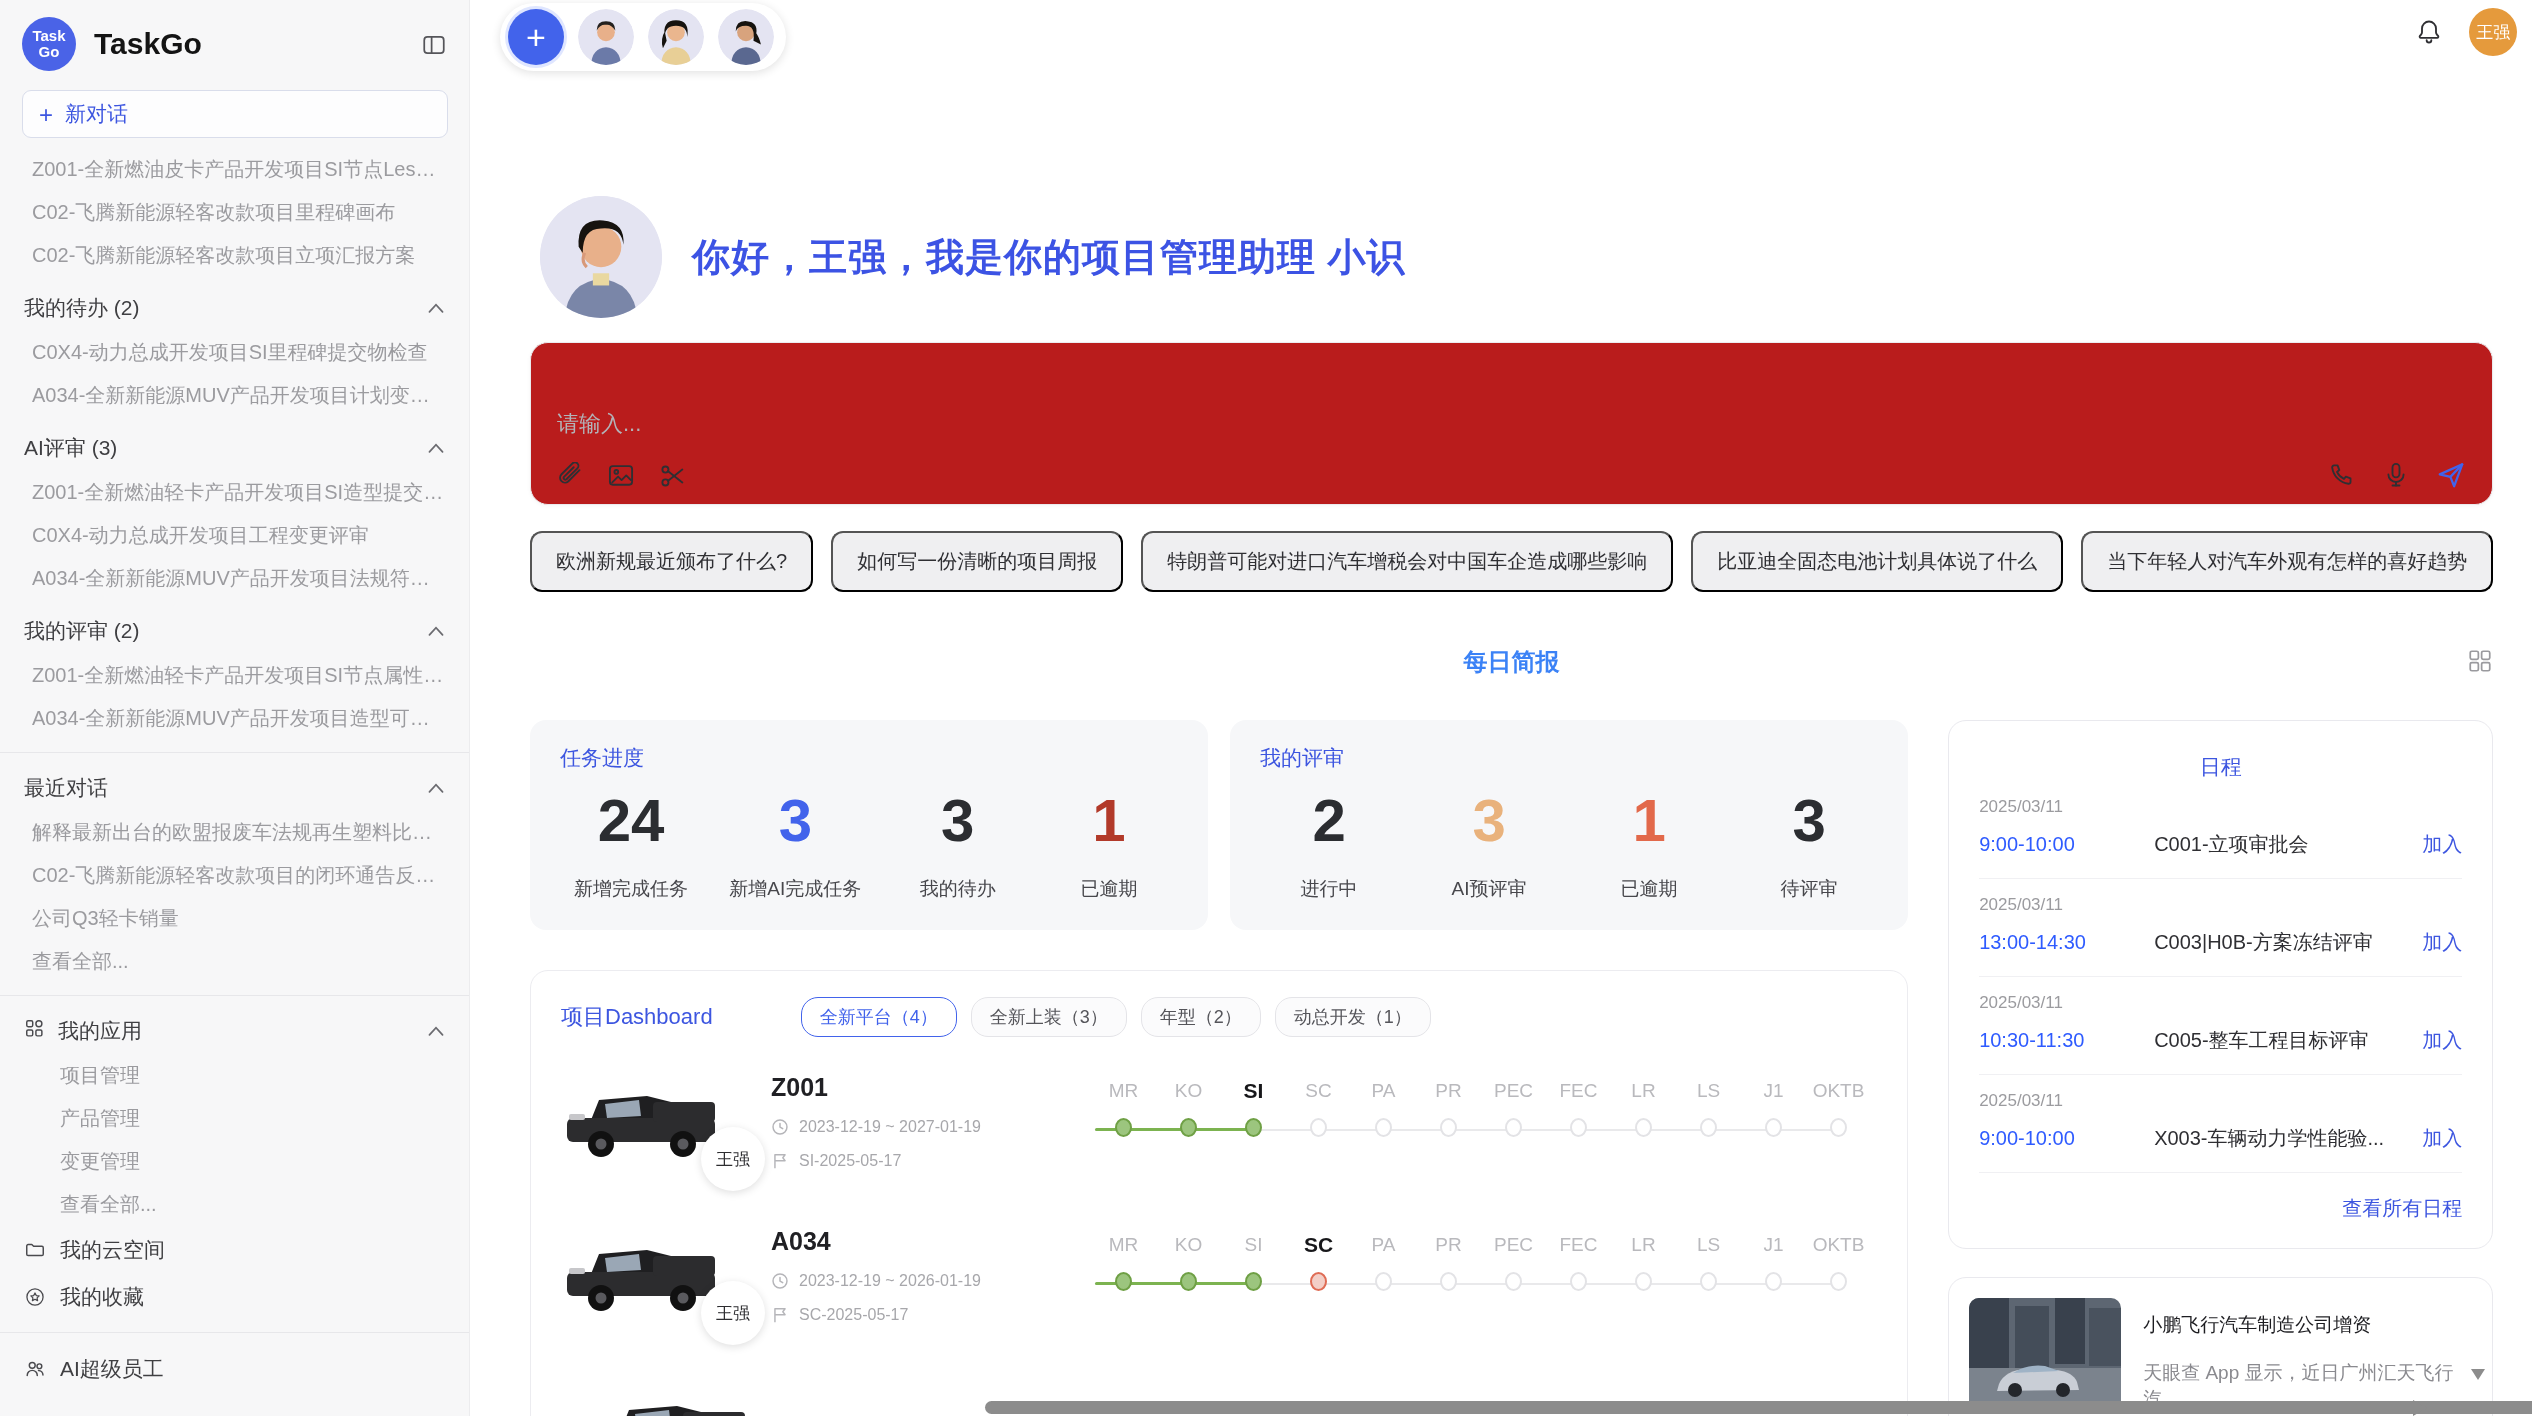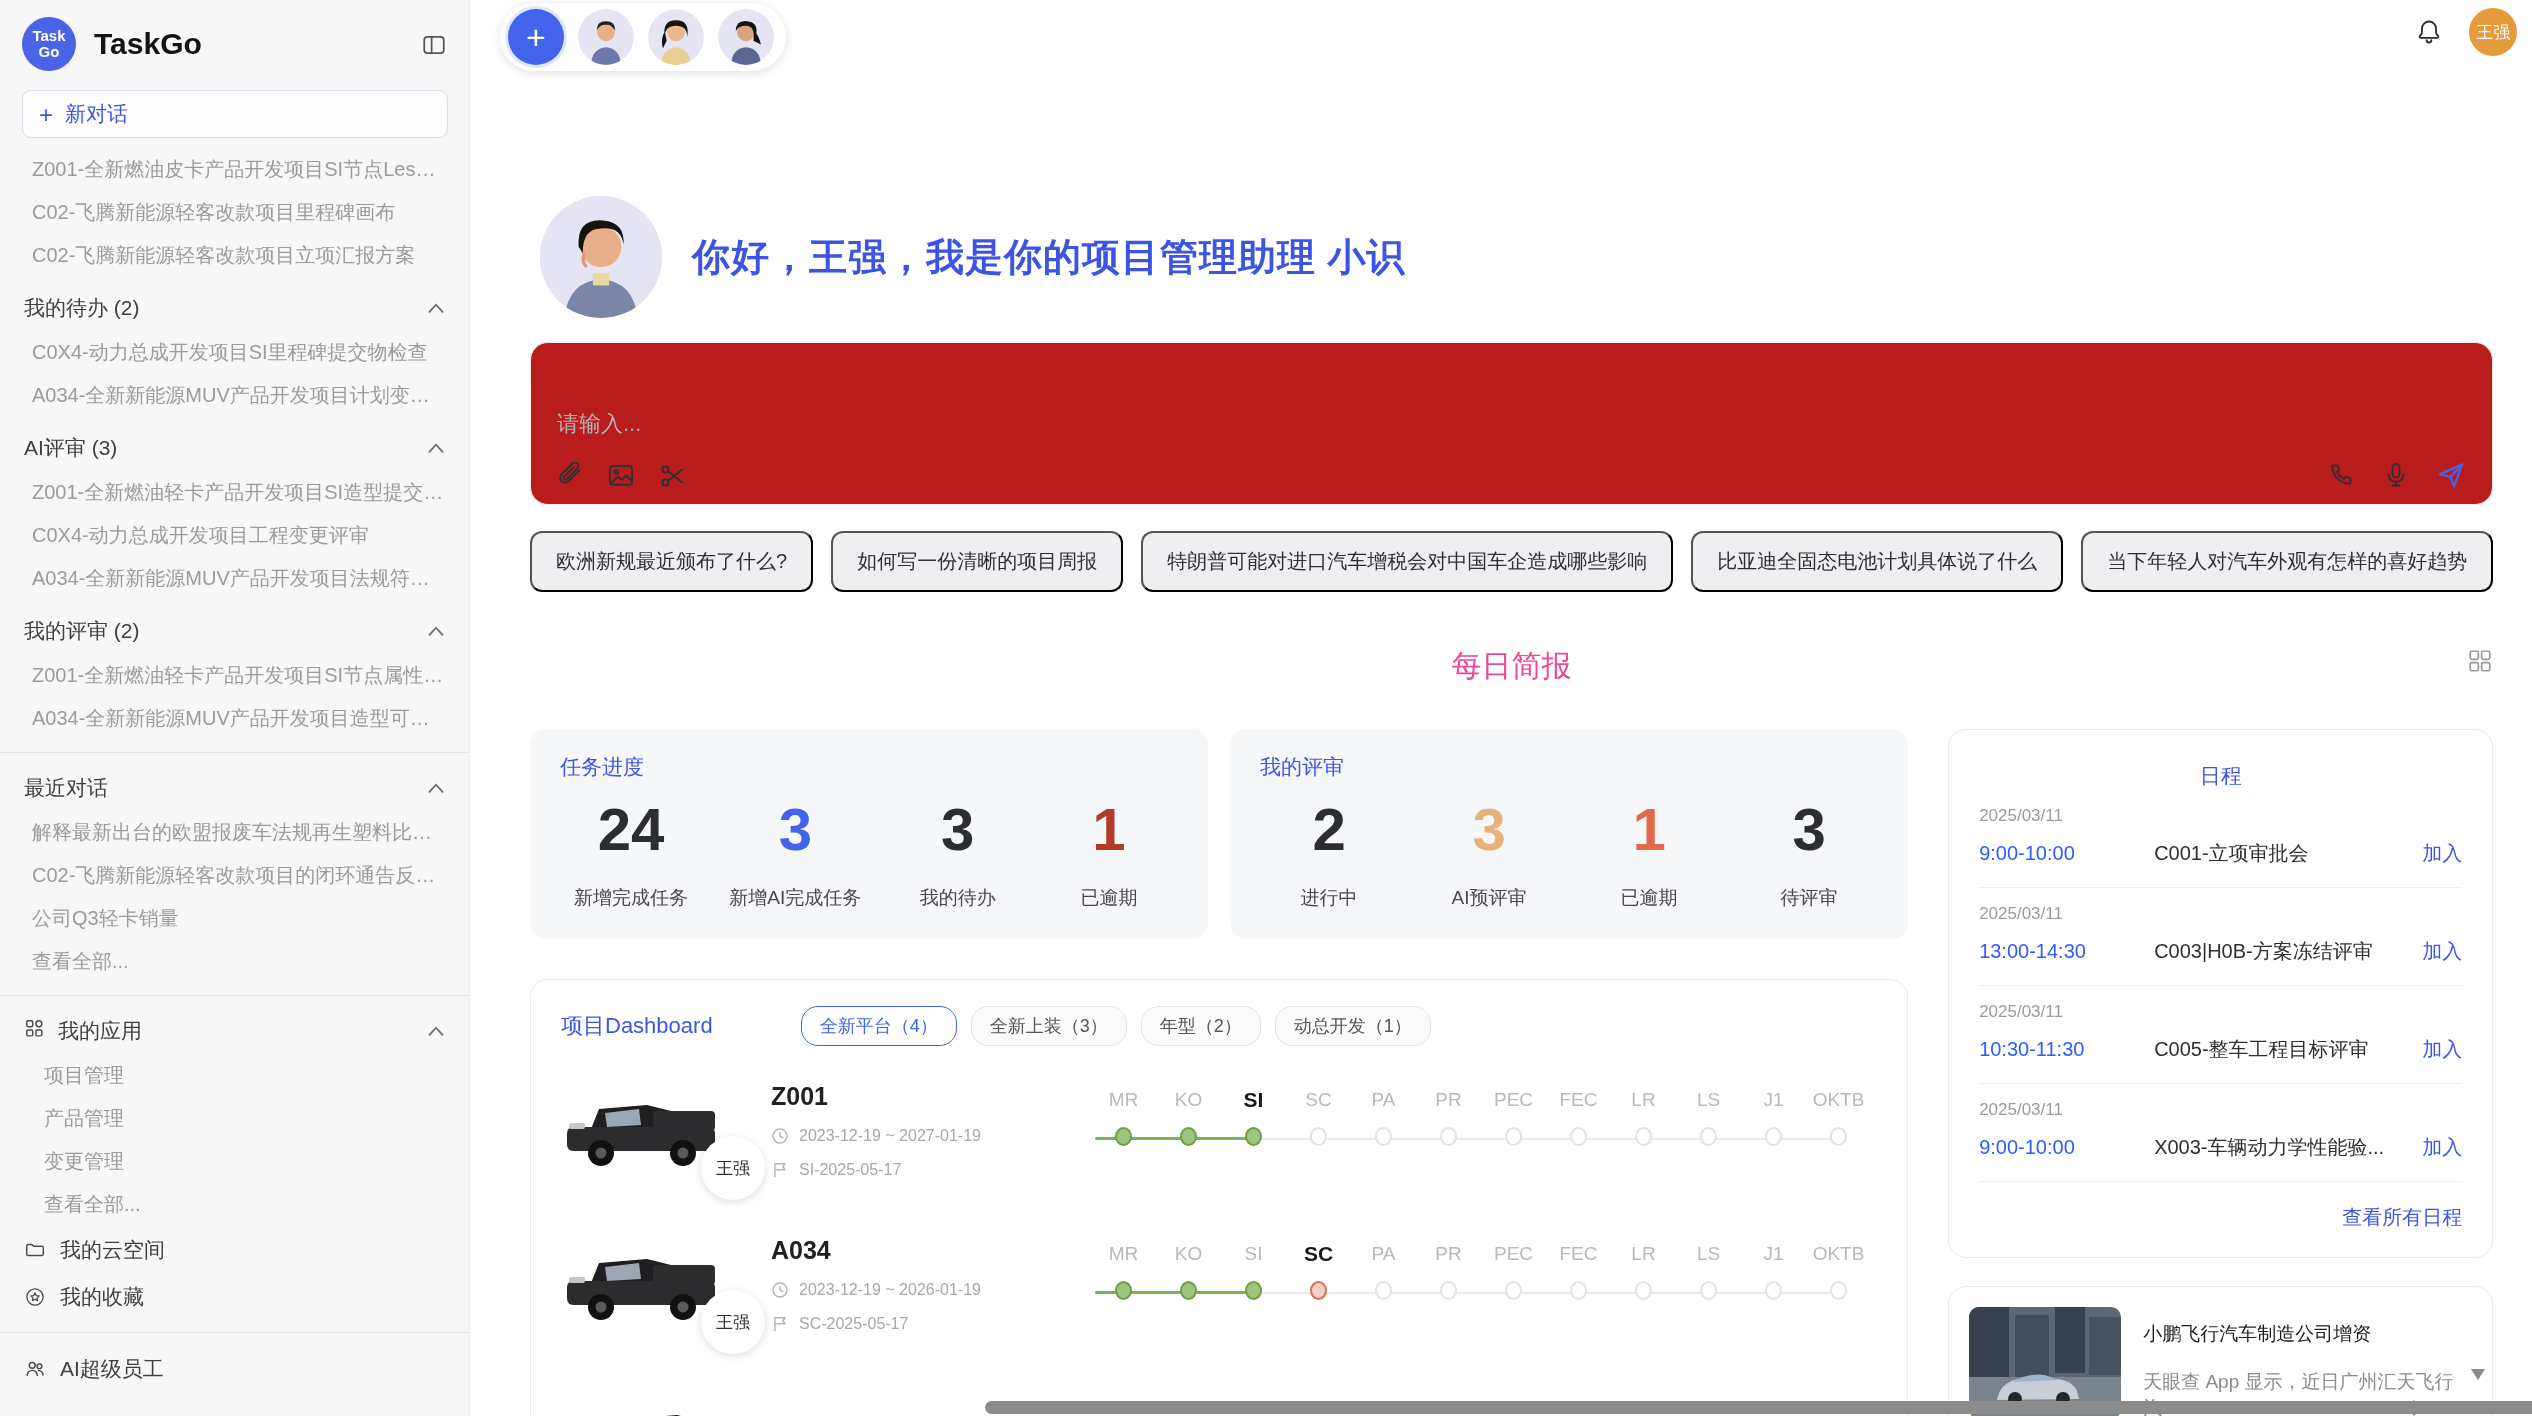--- a/index.html
+++ b/index.html
@@ -17,21 +17,21 @@
   .app-title { font-size:30px; font-weight:700; color:#141414; margin-left:18px; }
   .panel-icon { position:absolute; right:22px; top:18px; }
   .new-chat { margin:16px 22px 10px 22px; width:426px; height:48px; background:#fdfdfe;
     border:1px solid #d9ddeb; border-radius:9px; display:flex; align-items:center; gap:12px;
     padding:0 16px; color:#3d56e0; font-size:21px; cursor:pointer; }
   .new-chat .plus { font-size:24px; line-height:21px; }
   .sec-head { display:flex; align-items:center; padding:0 24px; height:46px; margin-top:8px; }
   .sec-head .t { font-size:21px; color:#3f3f42; flex:1; display:flex; align-items:center; gap:12px; }
   .side-item { padding:0 24px 0 32px; height:43px; line-height:43px; font-size:20px; color:#9b9b9f;
     white-space:nowrap; overflow:hidden; text-overflow:ellipsis; cursor:pointer; }
-  .side-item.sub { padding-left:44px; }
+  .side-item.sub { padding-left:60px; }
   .divider { height:1px; background:#e7e7ea; margin:12px 0; }
   .tool-row { display:flex; align-items:center; gap:14px; padding:0 24px; height:47px;
     font-size:21px; color:#3f3f42; cursor:pointer; }
 
   
   .main { flex:1; position:relative; background:#fff; }
   .topbar { position:relative; height:76px; }
   .pill { position:absolute; left:30px; top:3px; height:68px; background:#fff; border-radius:40px;
     box-shadow:0 2px 10px rgba(0,0,0,.12); display:flex; align-items:center; gap:14px; padding:0 12px 0 8px; }
   .plus-btn { width:56px; height:56px; border-radius:50%; background:#4263eb; color:#fff; font-size:34px;
@@ -51,21 +51,21 @@
   .composer .ph { position:absolute; left:26px; top:66px; font-size:22px; color:#b3b3b8; }
   .c-left { position:absolute; left:24px; bottom:14px; display:flex; gap:24px; align-items:center; }
   .c-right { position:absolute; right:26px; bottom:14px; display:flex; gap:26px; align-items:center; }
   .cicon { cursor:pointer; display:flex; }
 
   .chips { display:flex; gap:18px; margin-top:26px; }
   .chip { background:#efeff1; border-radius:12px; padding:15px 24px; font-size:20px; color:#2f2f33;
     white-space:nowrap; cursor:pointer; }
 
   .brief-header { position:relative; margin-top:54px; text-align:center; }
-  .brief-header h2 { font-size:30px; font-weight:400; color:#ec4899; }
+  .brief-header h2 { font-size:24px; font-weight:700; color:#3b82f6; }
   .brief-grid-icon { position:absolute; right:0; top:2px; cursor:pointer; }
 
   .columns { display:flex; gap:40px; margin-top:42px; }
   .left-col { flex:1; min-width:0; }
   .right-col { width:545px; flex-shrink:0; }
 
   .stats-row { display:flex; gap:22px; }
   .stat-card { flex:1; height:210px; background:#f6f7f9; border-radius:16px; padding:24px 30px; }
   .stat-card h4 { font-size:21px; color:#3d56e0; font-weight:400; }
   .stat-cols { display:flex; justify-content:space-between; padding:0 14px; margin-top:16px; }

